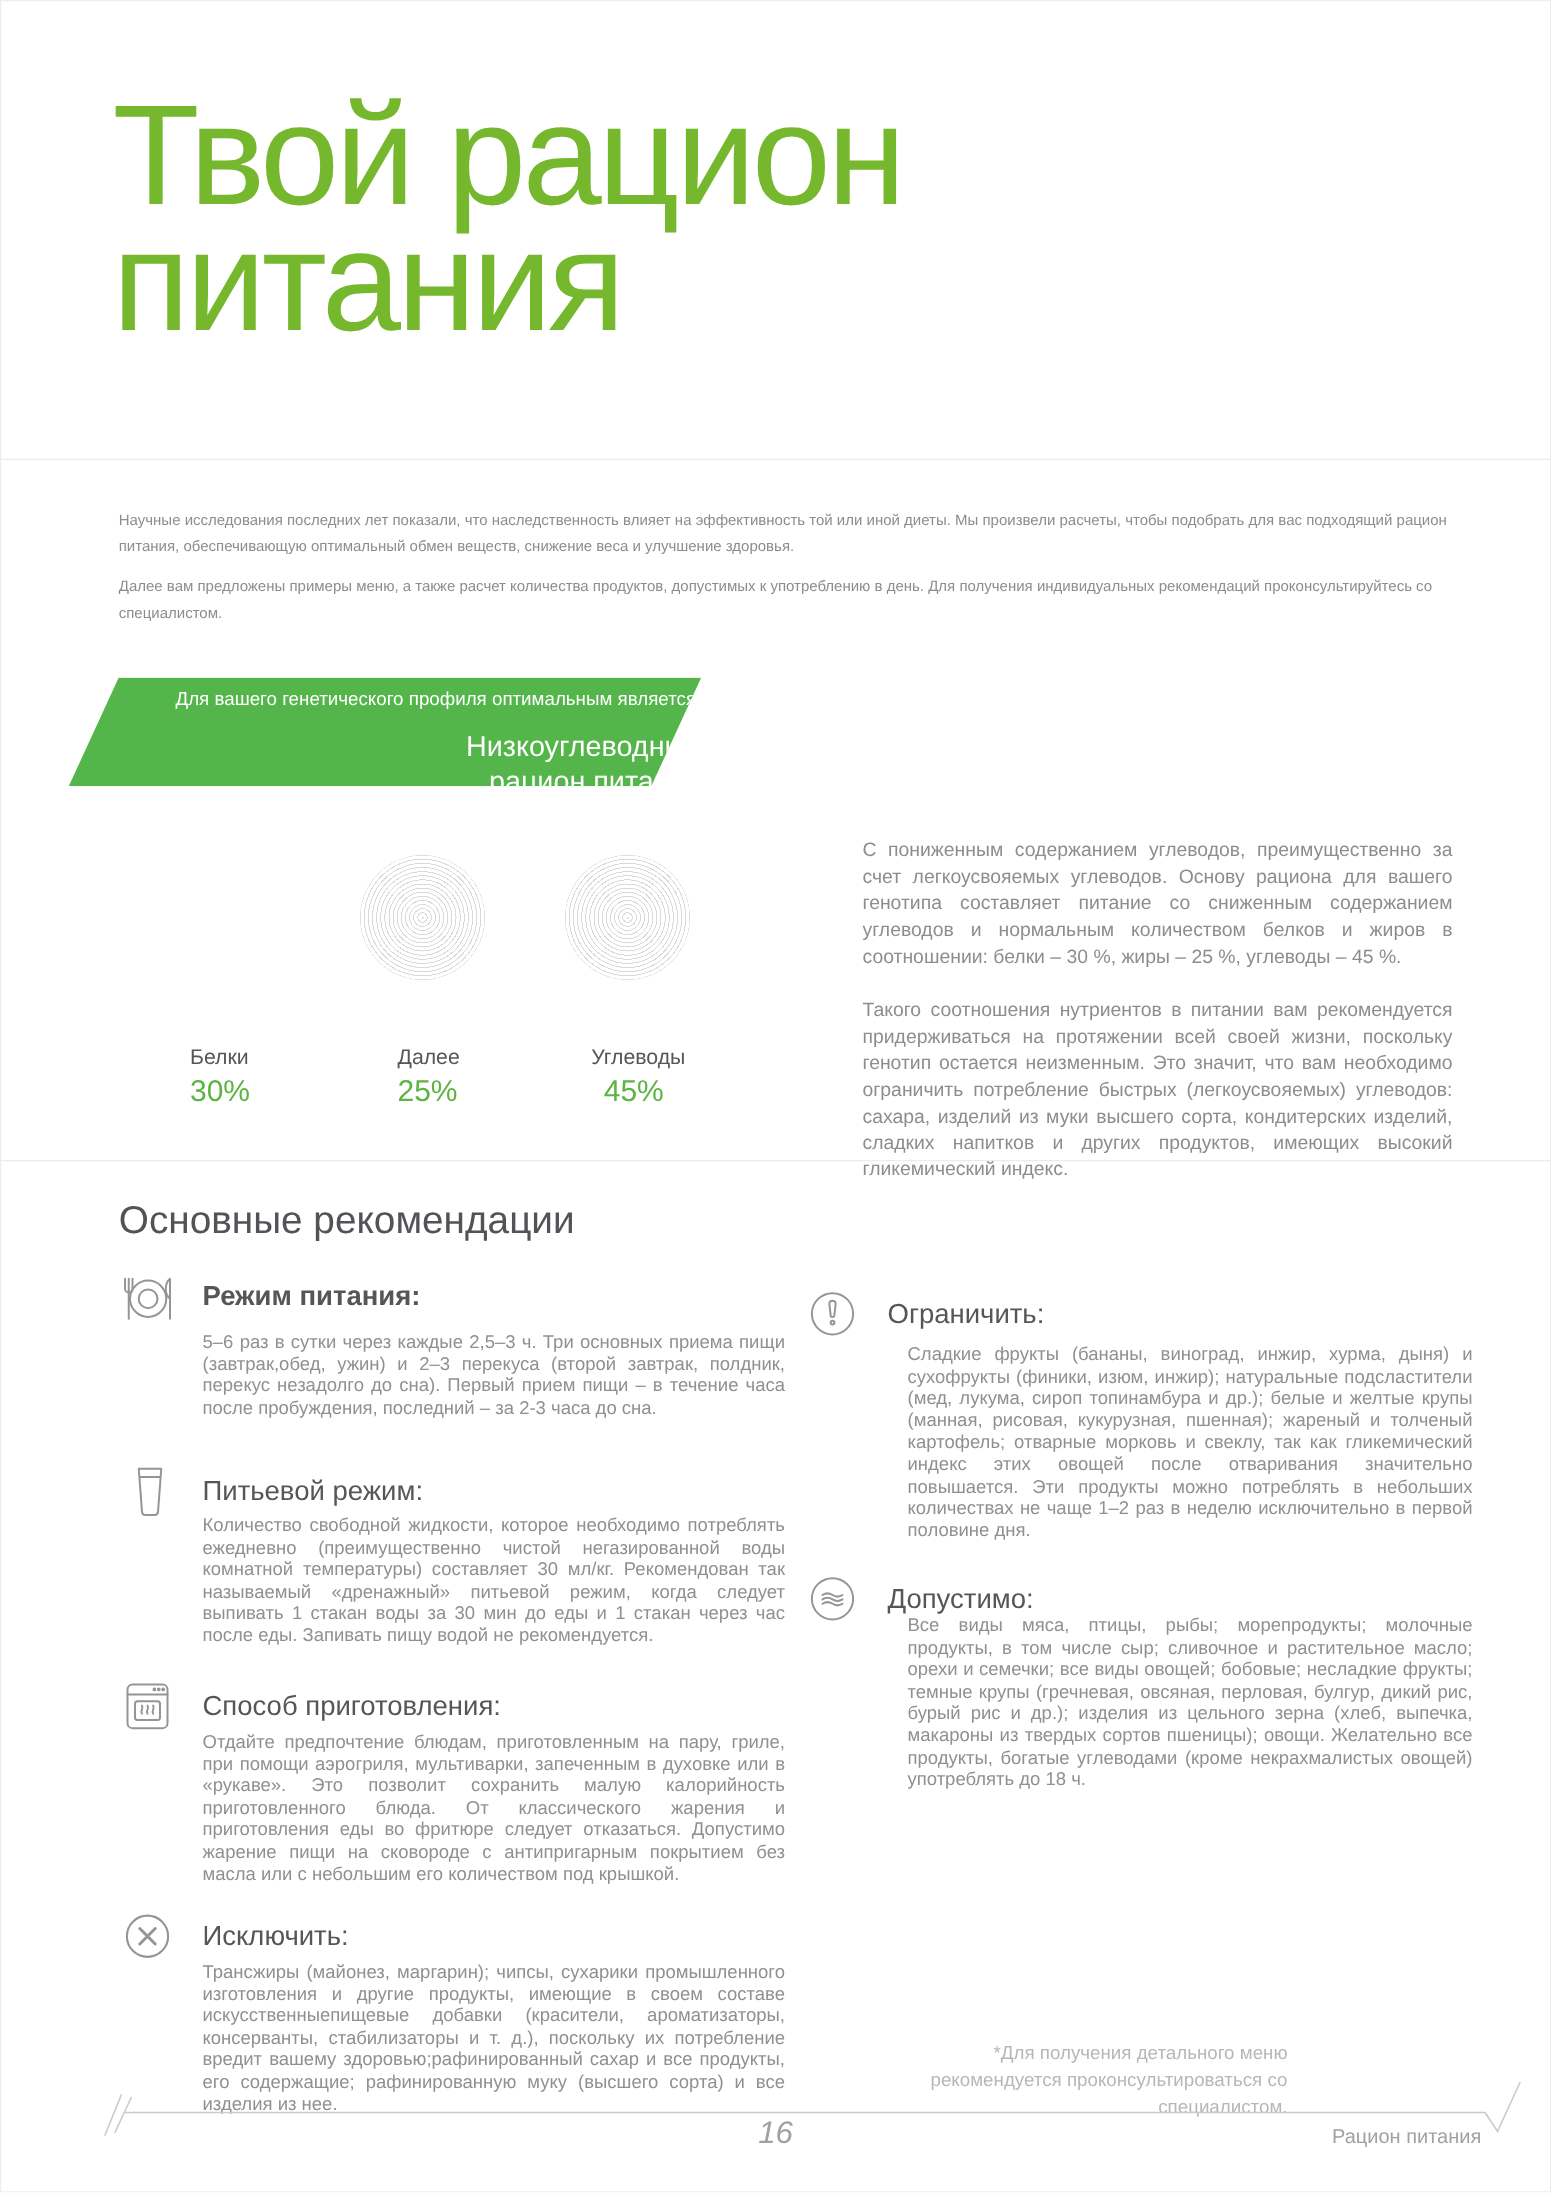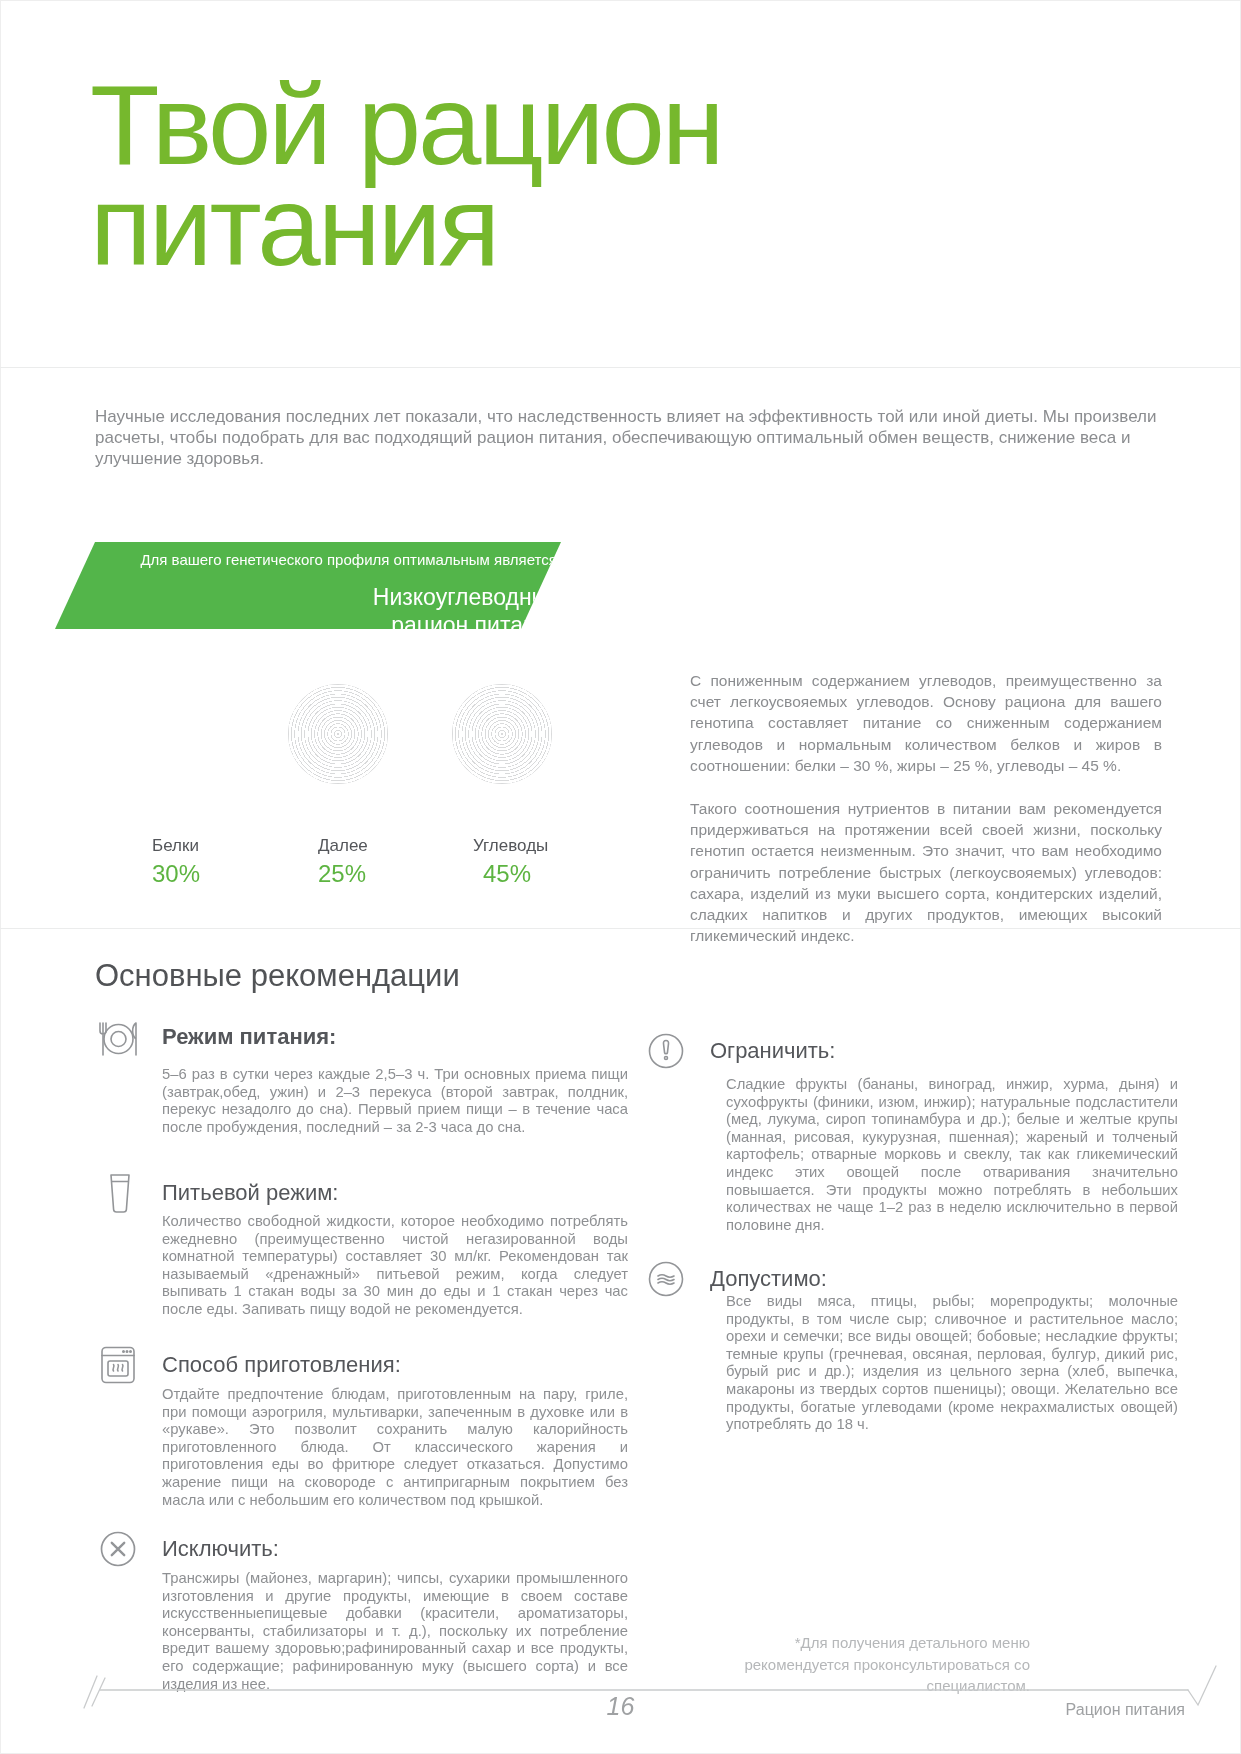--- a/index.html
+++ b/index.html
@@ -11,21 +11,21 @@
   *{margin:0;padding:0;box-sizing:border-box;}
   html,body{background:#fff;}
   body{font-family:"Liberation Sans","DejaVu Sans",sans-serif;}
   .page{position:relative;width:1241px;height:1754px;background:#fff;overflow:hidden;
         box-shadow:inset 0 0 0 1px #eeeeee;}
   .abs{position:absolute;}
   .page-title{left:90px;top:74px;font-size:114px;line-height:101px;font-weight:300;
         letter-spacing:-3px;color:var(--accent-green,#76b82d);}
   .divider{left:0;width:1241px;height:1px;background:var(--divider-gray,#ebecec);}
   .intro{left:95px;top:406px;width:1066px;color:var(--body-gray,#8b8d90);
-        font-size:17px;line-height:21px;}
+        font-size:12px;line-height:21px;}
   .intro p + p{margin-top:11px;}
   .banner{left:55px;top:542px;width:506px;height:87px;background:var(--banner-green,#53b54a);
         clip-path:polygon(40px 0,100% 0,calc(100% - 40px) 100%,0 100%);
         color:#fff;padding:8px 0 0 50px;text-align:right;}
   .banner-kicker{font-size:15px;line-height:19px;}
   .banner-title{font-size:23px;line-height:28px;margin-top:14px;font-weight:400;}
   .rings{width:100px;height:100px;border-radius:50%;
         background:repeating-radial-gradient(circle at 50% 50%,
           var(--ring-gray,#d9dadb) 0, var(--ring-gray,#d9dadb) 0.8px,
           #ffffff 0.8px, #ffffff 3.3px);}
@@ -56,20 +56,21 @@
 
 <div class="page">
 
   <h1 class="abs page-title"><span>Твой рацион</span><br>
     <span>питания</span></h1>
 
   <div class="abs divider" style="top:367px;"></div>
 
   <div class="abs intro">
     <p>Научные исследования последних лет показали, что наследственность влияет на эффективность той или иной диеты. Мы произвели расчеты, чтобы подобрать для вас подходящий рацион питания, обеспечивающую оптимальный обмен веществ, снижение веса и улучшение здоровья.</p>
+    <p>Далее вам предложены примеры меню, а также расчет количества продуктов, допустимых к употреблению в день. Для получения индивидуальных рекомендаций проконсультируйтесь со специалистом.</p>
   </div>
 
   <div class="abs banner">
     <div class="banner-kicker">Для вашего генетического профиля оптимальным является:</div>
     <div class="banner-title"><span>Низкоуглеводный</span><br>
       <span>рацион питания</span></div>
   </div>
 
   <div class="abs rings" style="left:288px;top:684px;"></div>
   <div class="abs rings" style="left:452px;top:684px;"></div>

